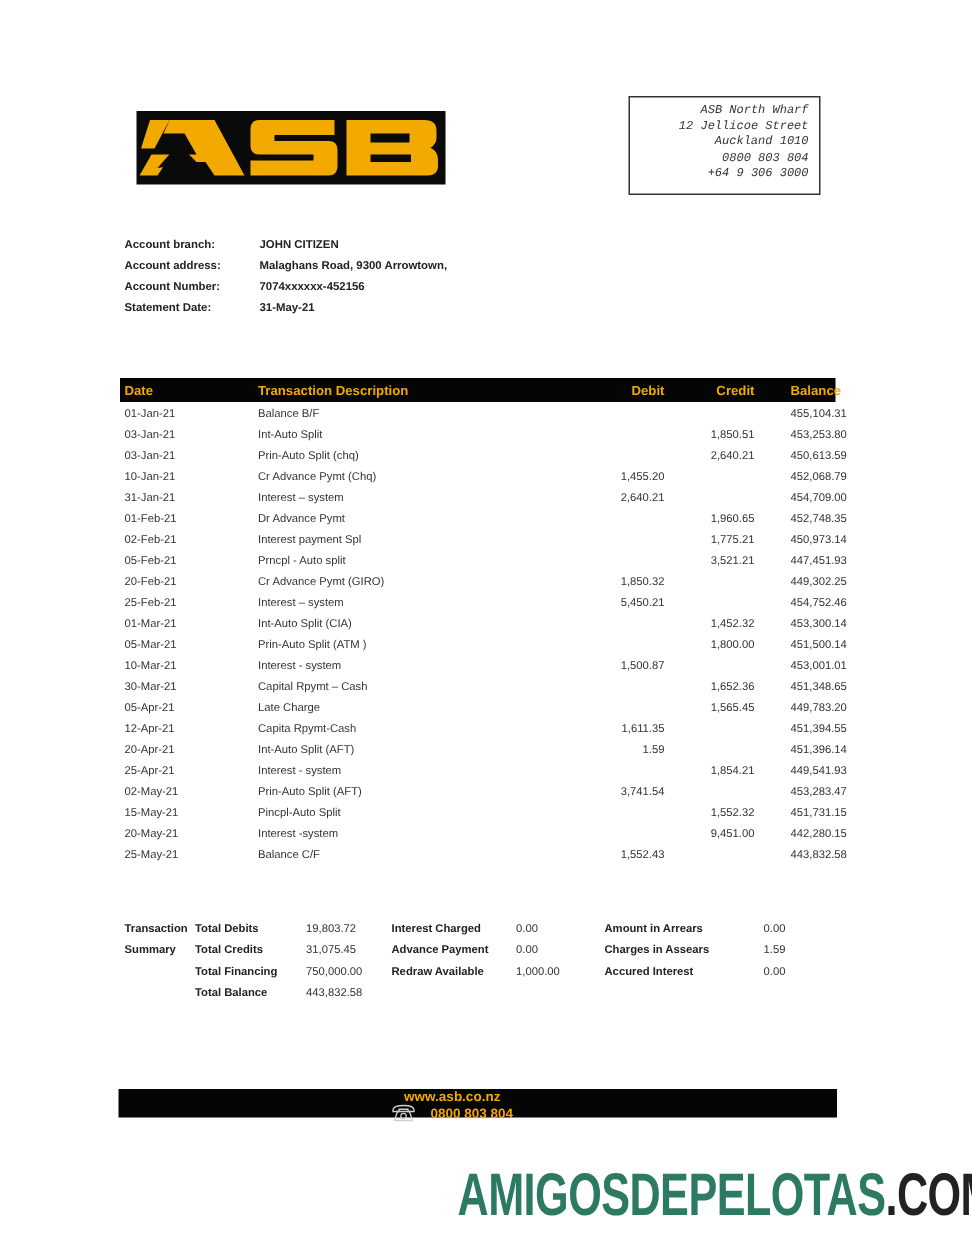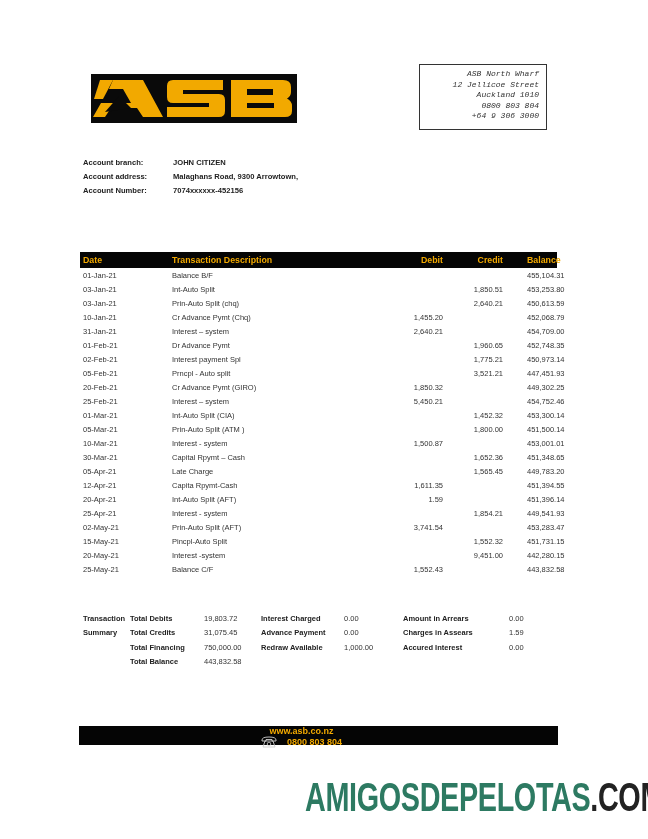--- a/index.html
+++ b/index.html
@@ -93,20 +93,24 @@
     <span class="acct-value">JOHN CITIZEN</span>
   </div>
   <div class="acct-row">
     <span class="acct-label">Account address:</span>
     <span class="acct-value">Malaghans Road, 9300 Arrowtown,</span>
   </div>
   <div class="acct-row">
     <span class="acct-label">Account Number:</span>
     <span class="acct-value">7074xxxxxx-452156</span>
   </div>
+  <div class="acct-row">
+    <span class="acct-label">Statement Date:</span>
+    <span class="acct-value">31-May-21</span>
+  </div>
 </div>
 
 <div class="tx-table">
   <div class="tx-head">
     <span class="c-date">Date</span>
     <span class="c-desc">Transaction Description</span>
     <span class="c-debit">Debit</span>
     <span class="c-credit">Credit</span>
     <span class="c-bal">Balance</span>
   </div>

